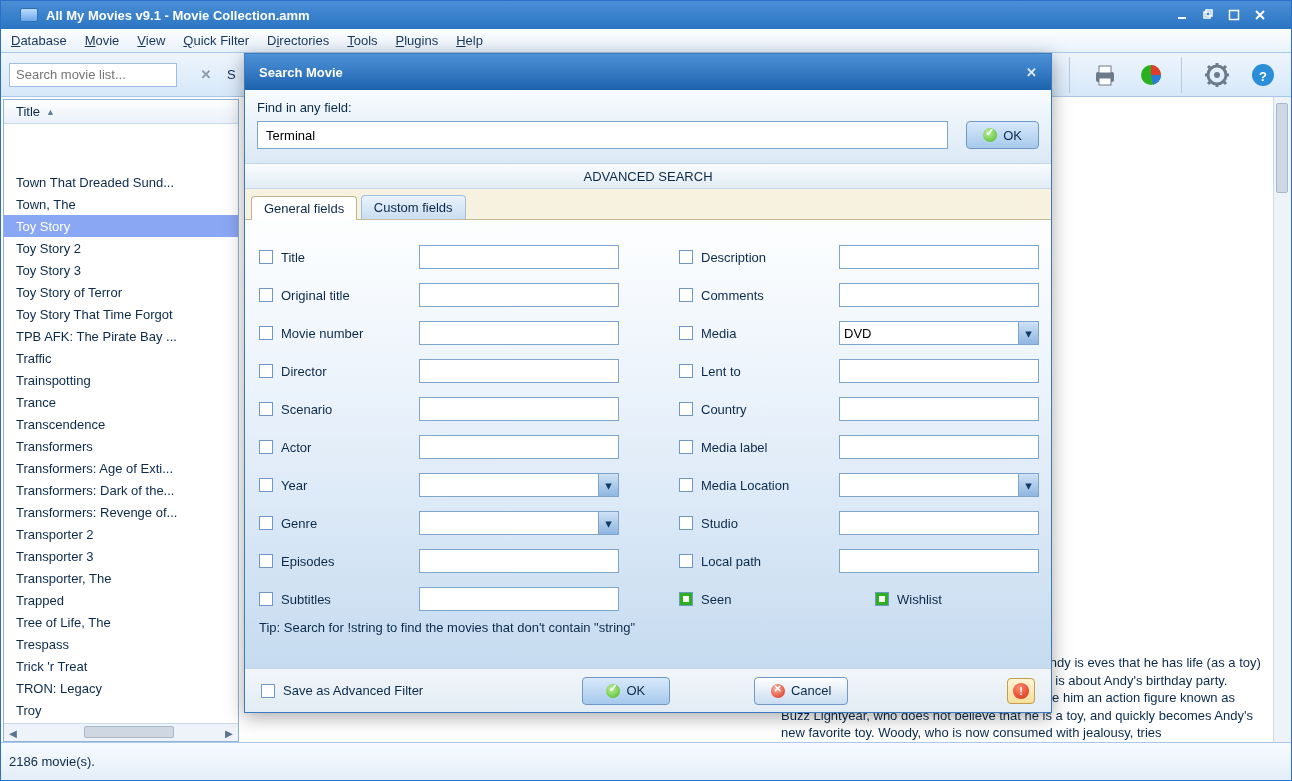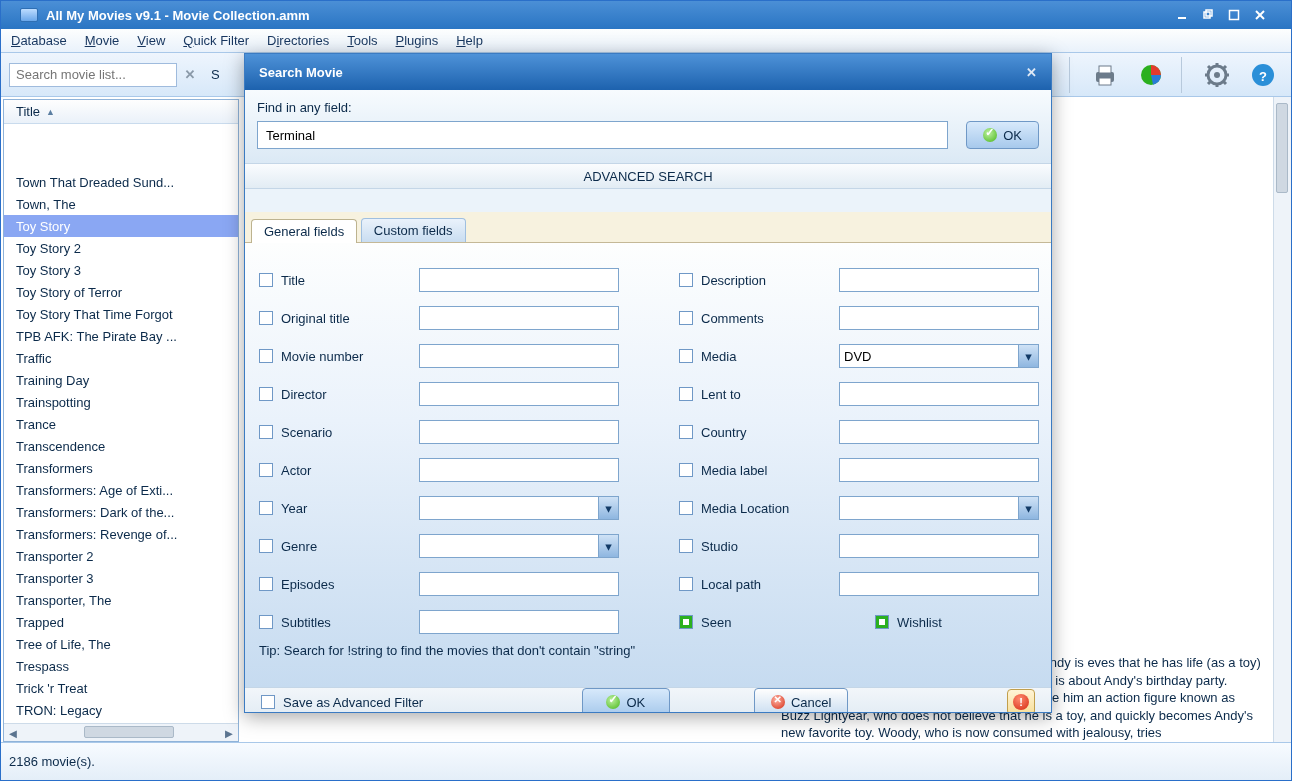--- a/index.html
+++ b/index.html
@@ -15,21 +15,21 @@
 .titlebar .win-btn { width: 24px; height: 18px; display:inline-flex; align-items:center; justify-content:center; color:#fff; font-weight:bold; margin-left:2px; border-radius:2px; cursor:pointer;}
 .titlebar svg{display:block;}
 
 
 .menubar { height: 24px; background: linear-gradient(to bottom,#fdfefe,#e9f2fb); border-bottom: 1px solid #a9c8e9; display: flex; align-items: center; padding: 0 10px; gap: 18px; }
 .menubar .menu-item { color: #17365f; cursor: default; }
 .menubar .menu-item u { text-decoration: underline; }
 
 
 .toolbar { height: 44px; background: linear-gradient(to bottom,#eef5fd,#d7e8f9); border-bottom: 1px solid #a9c8e9; display:flex; align-items:center; padding: 0 8px; gap:6px;}
-.search-row { display:flex; align-items:center; gap:4px;}
+.search-row { display:flex; align-items:center; gap:20px;}
 .search-input { width: 168px; height: 24px; padding: 2px 6px; border:1px solid #9fbbdd; background:#fff; color:#999; }
 .clear-x { width:18px; height:18px; display:flex; align-items:center; justify-content:center; color:#8a99a8; font-weight:bold; cursor:pointer; }
 .tool-sep { width:6px; height:36px; border-left:1px solid #b7c9dc; margin:0 4px;}
 .tool-btn { width:40px; height:36px; border:1px solid transparent; border-radius:3px; display:flex; align-items:center; justify-content:center; cursor:pointer;}
 .right-tools { margin-left:auto; display:flex; gap:6px; align-items:center;}
 
 
 .main { flex:1; display:flex; overflow:hidden; background:#fff;}
 .left-panel { width: 236px; border:1px solid #8fb3d9; margin:2px 2px 0 2px; display:flex; flex-direction:column; background:#fff;}
 .left-header { height:24px; background:linear-gradient(to bottom,#fefefe,#eaf1f9); border-bottom:1px solid #c9dbed; display:flex; align-items:center; padding:0 12px; font-weight:normal; color:#0b2a4a;}
@@ -65,21 +65,21 @@
 .big-input { flex:1; height:28px; border:1px solid #7ea5cd; padding:3px 8px; background:#fff; color:#000;}
 .btn { height:28px; padding:0 16px; border:1px solid #6f98c6; border-radius:4px; background:linear-gradient(to bottom,#fefefe,#c9ddf1); color:#0b2a4a; display:inline-flex; align-items:center; gap:6px; cursor:pointer;}
 .btn.primary { background:linear-gradient(to bottom,#d7e9fb,#a7c9ec);}
 .btn .ok-ico{ width:14px;height:14px; background:radial-gradient(circle at 40% 35%, #bdf1a1, #47b518); border-radius:50%; position:relative;}
 .btn .ok-ico::after{content:"✓"; position:absolute; left:2px; top:-2px; color:#fff; font-size:11px; font-weight:bold;}
 .btn .cancel-ico{ width:14px;height:14px; background:radial-gradient(circle at 40% 35%, #ffb3a5, #d42a12); border-radius:50%; position:relative;}
 .btn .cancel-ico::after{content:"✕"; position:absolute; left:2.5px; top:-1px; color:#fff; font-size:10px; font-weight:bold;}
 
 .adv-header { height:26px; background:linear-gradient(to bottom,#fafcfe,#e2ecf4); border-top:1px solid #c4d6e7; border-bottom:1px solid #c4d6e7; text-align:center; color:#0b2a4a; line-height:26px;}
 
-.tabs-area{ background:#f7f2df; padding:6px 6px 0 6px; border-bottom:1px solid #c4b897;margin-top:23px;}
+.tabs-area{ background:#f7f2df; padding:6px 6px 0 6px; border-bottom:1px solid #c4b897;}
 .tab { display:inline-block; padding:4px 12px; border:1px solid #bdb38f; border-bottom:none; background:linear-gradient(to bottom,#fff,#f7f2df); color:#0b2a4a; border-top-left-radius:4px; border-top-right-radius:4px; cursor:pointer;}
 .tab.active{ background:#fff; position:relative; top:1px;}
 .tab.inactive{ background:linear-gradient(to bottom,#eaf2fb,#c9ddf1); border-color:#9fbfe0;}
 
 .fields { flex:1; background:linear-gradient(to bottom,#fdfefe 0%, #eaf2fb 40%, #c6dbf0 100%); padding:18px 14px 8px 14px; display:grid; grid-template-columns: 160px 200px 60px 160px 200px; grid-auto-rows: 38px; align-items:center;}
 .chk { display:flex; align-items:center; gap:8px; color:#0b2a4a;}
 .chk input[type=checkbox]{ width:14px; height:14px; border:1px solid #6f98c6; background:#fff; appearance:none; position:relative;}
 .chk input.tri{ background:#2bb01f;}
 .chk input.tri::after{content:""; position:absolute; left:3px; top:3px; width:6px; height:6px; background:#fff;}
 .txt { height:24px; border:1px solid #7ea5cd; background:#fff; padding:2px 6px; color:#000;}
@@ -194,21 +194,20 @@
       <div class="movie-list" id="movie-list">
           <div class="row">Town That Dreaded Sund...</div>
           <div class="row">Town, The</div>
           <div class="row selected">Toy Story</div>
           <div class="row">Toy Story 2</div>
           <div class="row">Toy Story 3</div>
           <div class="row">Toy Story of Terror</div>
           <div class="row">Toy Story That Time Forgot</div>
           <div class="row">TPB AFK: The Pirate Bay ...</div>
           <div class="row">Traffic</div>
-          <div class="row">Training Day</div>
           <div class="row">Trainspotting</div>
           <div class="row">Trance</div>
           <div class="row">Transcendence</div>
           <div class="row">Transformers</div>
           <div class="row">Transformers: Age of Exti...</div>
           <div class="row">Transformers: Dark of the...</div>
           <div class="row">Transformers: Revenge of...</div>
           <div class="row">Transporter 2</div>
           <div class="row">Transporter 3</div>
           <div class="row">Transporter, The</div>

